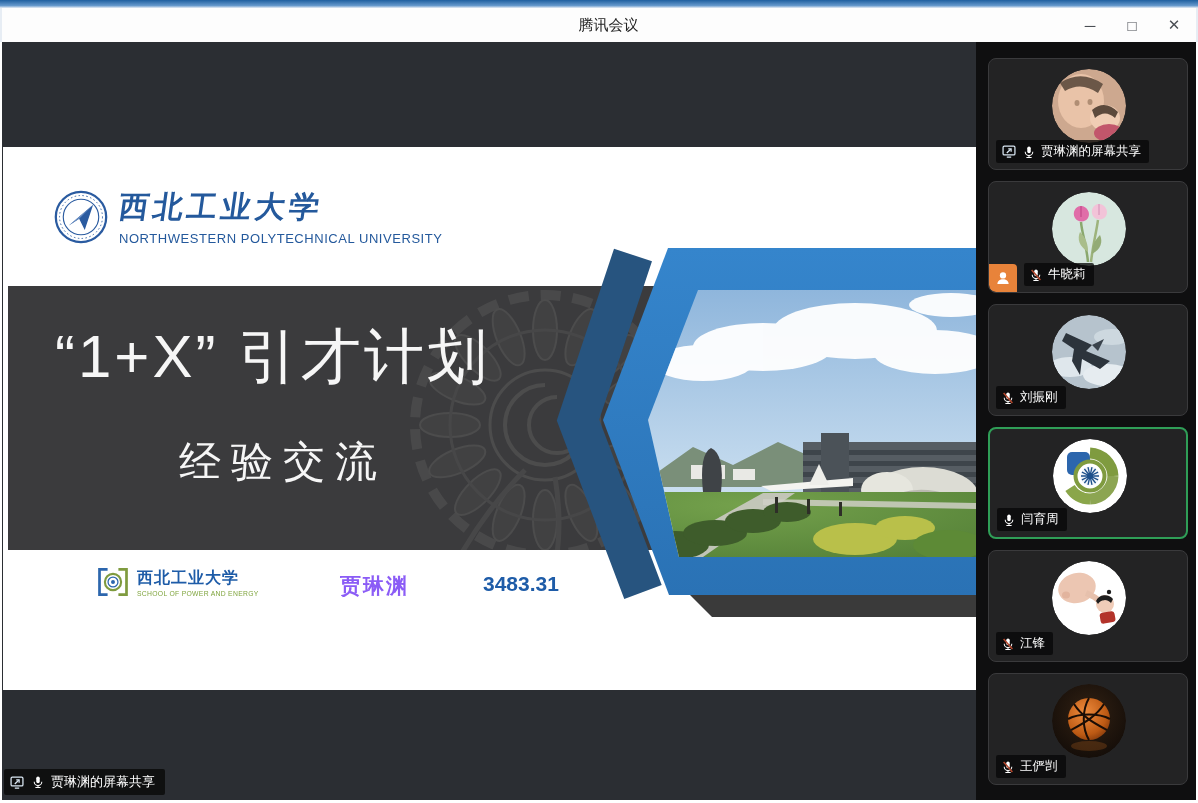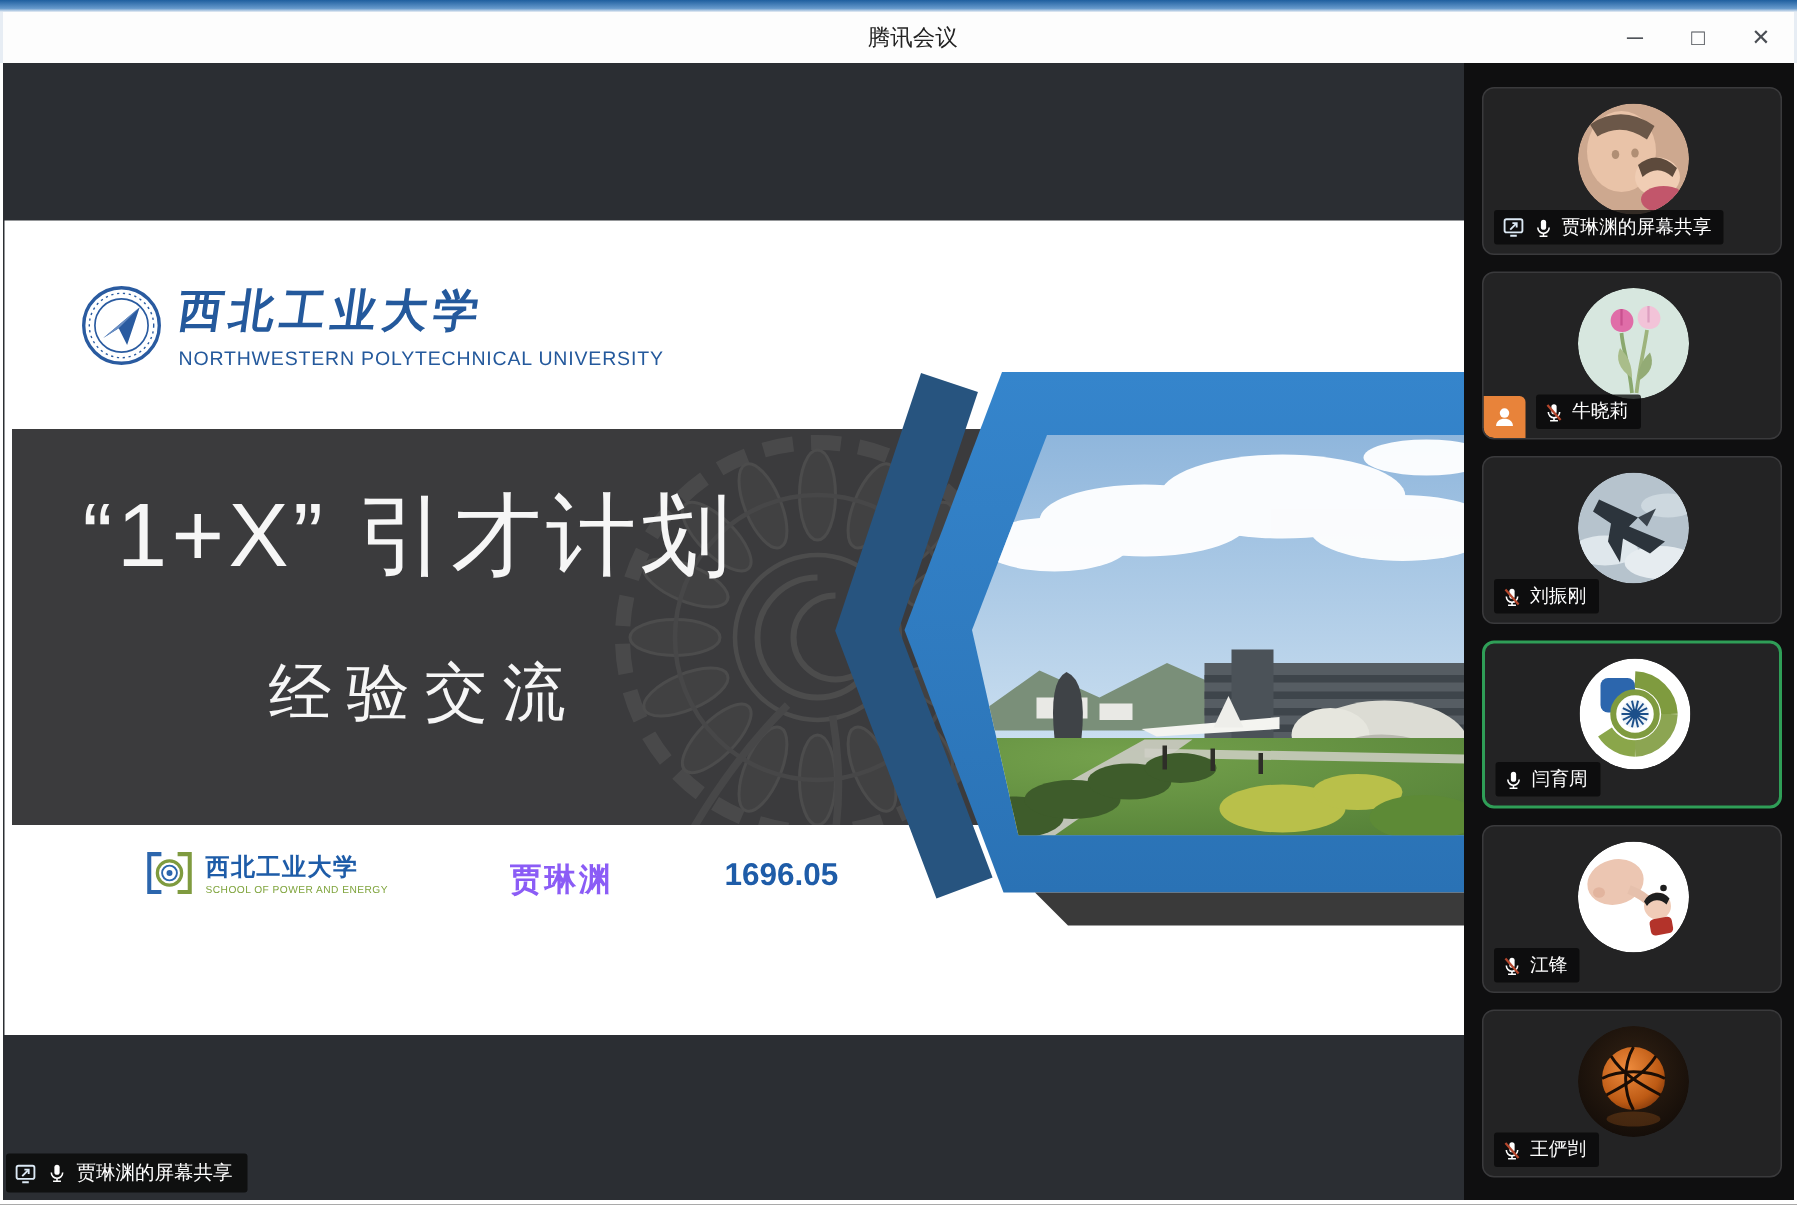--- a/index.html
+++ b/index.html
@@ -231,21 +231,21 @@
             <circle cx="20" cy="20" r="9" fill="#fff" stroke="#7f9b3f" stroke-width="2.4"></circle>
             <circle cx="20" cy="20" r="5.5" fill="none" stroke="#2c66ad" stroke-width="1.4"></circle>
             <circle cx="20" cy="20" r="2.2" fill="#2c66ad"></circle>
           </svg>
           <div class="school-texts">
             <span class="school-cn">西北工业大学</span>
             <span class="school-en">SCHOOL OF POWER AND ENERGY</span>
           </div>
         </div>
         <div class="slide-txt presenter">贾琳渊</div>
-        <div class="slide-txt sdate">1696.05</div>
+        <div class="slide-txt sdate">3483.31</div>
       </div>
 
       <div class="share-label">
         <span data-icon="screen-share">
             <svg width="16" height="15" viewBox="0 0 24 24">
               <rect x="2.5" y="3.5" width="19" height="14" rx="2" fill="none" stroke="#dce9f5" stroke-width="2"></rect>
               <path d="M8.5 14.5 L14.6 8.4" stroke="#dce9f5" stroke-width="2" fill="none"></path>
               <path d="M10.8 7.6 h4.6 v4.6" fill="none" stroke="#dce9f5" stroke-width="2"></path>
               <path d="M8.5 21 h7" stroke="#dce9f5" stroke-width="2"></path>
             </svg>

